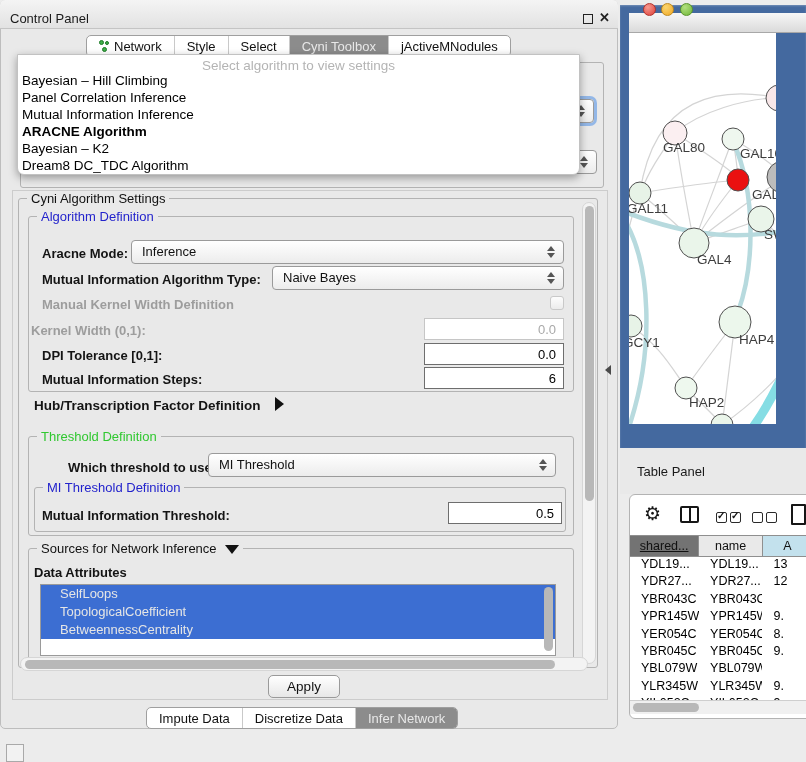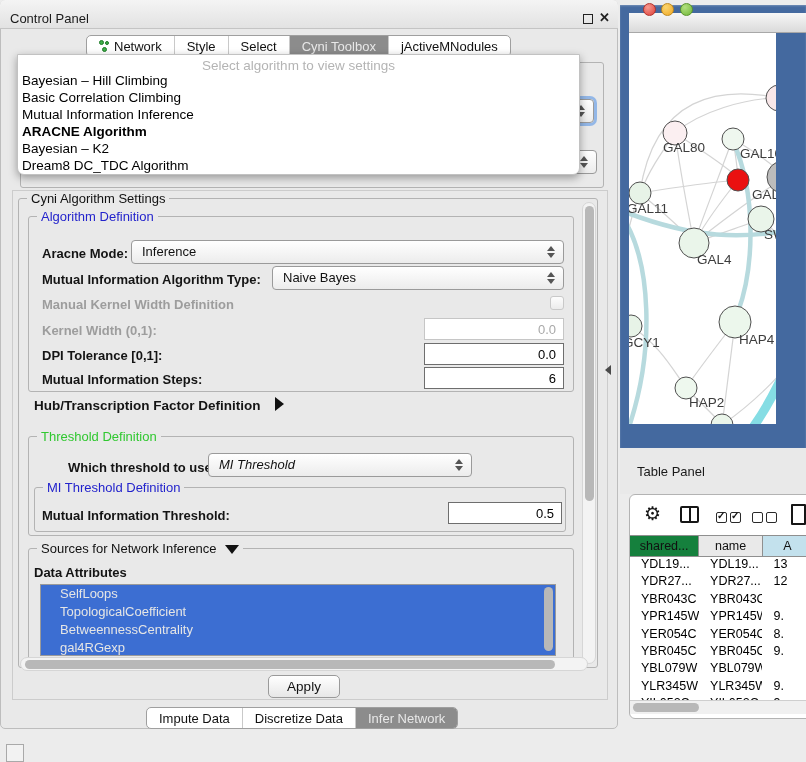--- a/index.html
+++ b/index.html
@@ -129,21 +129,21 @@
     <span class="arrows">
         <b class="up"></b>
         <b class="dn"></b>
       </span>
   </div>
 
   <div class="abs dd">
     <div class="dd-prompt">Select algorithm to view settings</div>
     <div id="dd-items">
         <div class="dd-item">Bayesian – Hill Climbing</div>
-        <div class="dd-item">Basic Correlation Climbing</div>
+        <div class="dd-item">Panel Correlation Inference</div>
         <div class="dd-item">Mutual Information Inference</div>
         <div class="dd-item bold">ARACNE Algorithm</div>
         <div class="dd-item">Bayesian – K2</div>
         <div class="dd-item">Dream8 DC_TDC Algorithm</div>
       </div>
   </div>
 
   <div class="abs" style="left:12px; top:190px; width:596px; height:510px; border:1px solid #cccccc; background:#e9e9e9;"></div>
   <div class="abs grp" style="left:18px; top:198px; width:580px; height:470px;">
     <span class="grp-title">Cyni Algorithm Settings</span>
@@ -167,35 +167,35 @@
   <div class="abs lbl" style="left:42px; top:272px;">Mutual Information Algorithm Type:</div>
   <div class="abs combo" style="left:272px; top:266px; width:292px;">
     <span>Naive Bayes</span>
     <span class="arrows">
         <b class="up"></b>
         <b class="dn"></b>
       </span>
   </div>
   <div class="abs lbl disabled" style="left:42px; top:297px;">Manual Kernel Width Definition</div>
   <div class="abs checkbox" style="left:550px; top:296px;"></div>
-  <div class="abs lbl disabled" style="left:42px; top:323px;">Kernel Width (0,1):</div>
+  <div class="abs lbl disabled" style="left:31px; top:323px;">Kernel Width (0,1):</div>
   <div class="abs field disabled" style="left:424px; top:318px; width:140px;">0.0</div>
   <div class="abs lbl" style="left:42px; top:348px;">DPI Tolerance [0,1]:</div>
   <div class="abs field" style="left:424px; top:343px; width:140px;">0.0</div>
   <div class="abs lbl" style="left:42px; top:372px;">Mutual Information Steps:</div>
   <div class="abs field" style="left:424px; top:367px; width:140px;">6</div>
 
   <div class="abs lbl" style="left:34px; top:398px; font-weight:600; font-size:13.5px;">Hub/Transcription Factor Definition</div>
   <div class="abs" style="left:275px; top:397px; width:0; height:0; border-top:7px solid transparent; border-bottom:7px solid transparent; border-left:9px solid #111;"></div>
 
   <div class="abs grp" style="left:28px; top:436px; width:546px; height:100px;">
     <span class="grp-title t-green">Threshold Definition</span>
   </div>
   <div class="abs lbl" style="left:68px; top:460px;">Which threshold to use:</div>
-  <div class="abs combo" style="left:208px; top:453px; width:264px;font-style:italic;">
+  <div class="abs combo" style="left:208px; top:453px; width:348px;">
     <span>MI Threshold</span>
     <span class="arrows">
         <b class="up"></b>
         <b class="dn"></b>
       </span>
   </div>
   <div class="abs grp" style="left:34px; top:487px; width:532px; height:45px;">
     <span class="grp-title t-blue">MI Threshold Definition</span>
   </div>
   <div class="abs lbl" style="left:42px; top:508px;">Mutual Information Threshold:</div>
@@ -205,21 +205,20 @@
     <span class="grp-title">
       <span>Sources for Network Inference</span>
       <span style="display:inline-block; width:0; height:0; border-left:7px solid transparent; border-right:7px solid transparent; border-top:9px solid #111; vertical-align:middle; margin-left:5px;"></span>
     </span>
   </div>
   <div class="abs lbl" style="left:34px; top:565px;">Data Attributes</div>
   <div class="abs attr-list" style="left:40px; top:584px; width:516px; height:72px;" id="attr-list">
       <div class="attr-item" style="background: rgb(60, 110, 210);">SelfLoops</div>
       <div class="attr-item" style="background: rgb(60, 110, 210);">TopologicalCoefficient</div>
       <div class="attr-item" style="background: rgb(60, 110, 210);">BetweennessCentrality</div>
-      <div class="attr-item" style="background: rgb(60, 110, 210);">gal4RGexp</div>
     </div>
   <div class="abs thumb" style="left:544px; top:587px; width:9px; height:64px;"></div>
 
   <div class="abs vtrack" style="left:20px; top:657px; width:568px; height:14px; border-radius:7px;">
     <div class="thumb" style="position:absolute; left:4px; top:2px; width:530px; height:9px;"></div>
   </div>
 
   <div class="abs btn" style="left:268px; top:675px; width:72px; height:23px;">Apply</div>
 
   <div class="abs seg-bar" style="left:146px; top:707px;" id="bottom-tabs">
@@ -301,21 +300,21 @@
     <div style="position:relative; height:40px;">
       <div class="abs gear" style="left:14px; top:7px;">⚙</div>
       <div class="abs cols-icon" style="left:50px; top:11px;">
           <i></i>
         </div>
       <div class="abs" style="left:86px; top:14px;"><span class="cb checked"></span><span class="cb checked"></span></div>
       <div class="abs" style="left:122px; top:14px;"><span class="cb"></span><span class="cb"></span></div>
       <div class="abs doc-icon" style="left:161px; top:9px;"></div>
     </div>
     <div class="th-row" id="table-head">
-        <div class="th-cell" style="width: 83px; background: #15803d;">shared...</div>
+        <div class="th-cell" style="width: 83px; background: #737373; text-decoration: underline;">shared...</div>
         <div class="th-cell" style="width: 76px; background: rgb(233, 233, 233);">name</div>
         <div class="th-cell" style="width: 60px; background: rgb(195, 225, 237);">A</div>
       </div>
     <div id="table-body">
         <div class="tr-row">
           <div class="td" style="width: 83px; padding-left: 11px;">YDL19...</div>
           <div class="td" style="width: 76px;">YDL19...</div>
           <div class="td" style="width: 60px;">13</div>
         </div>
         <div class="tr-row">

